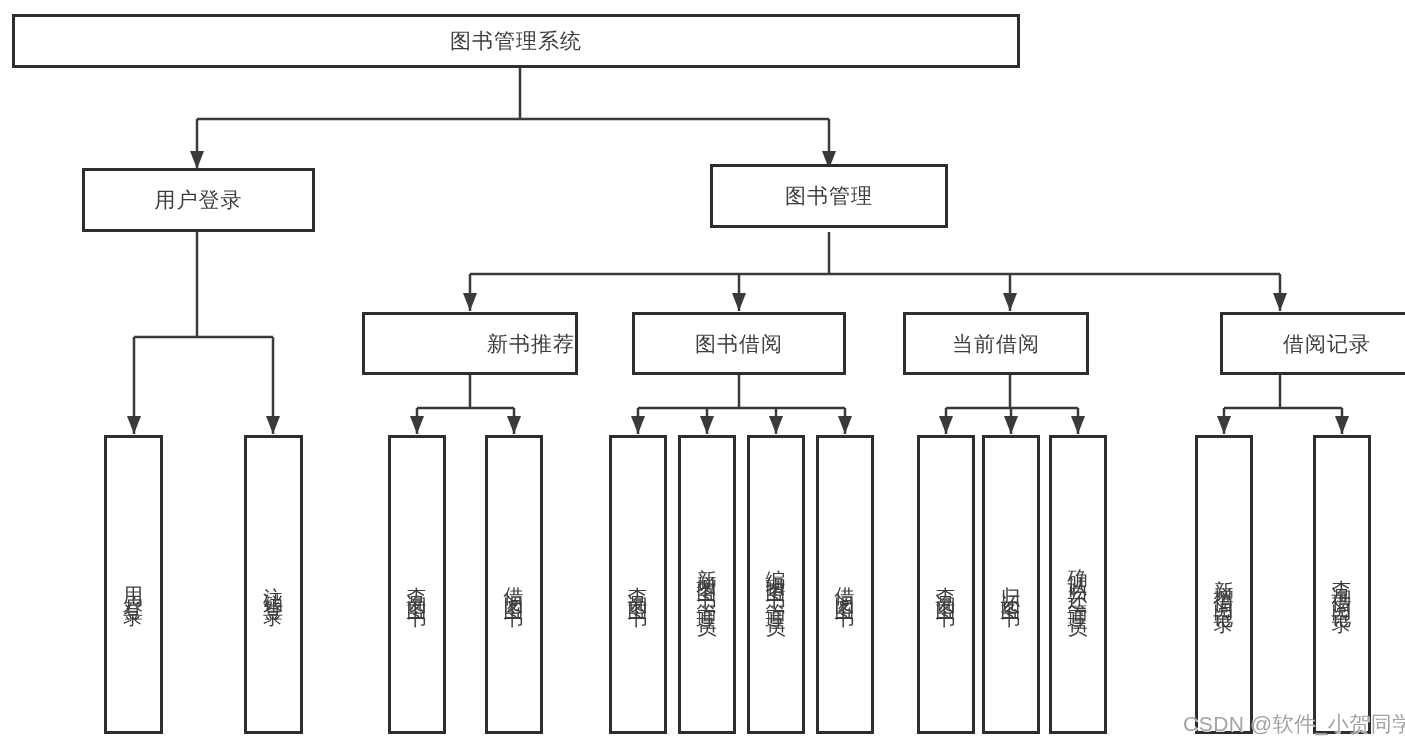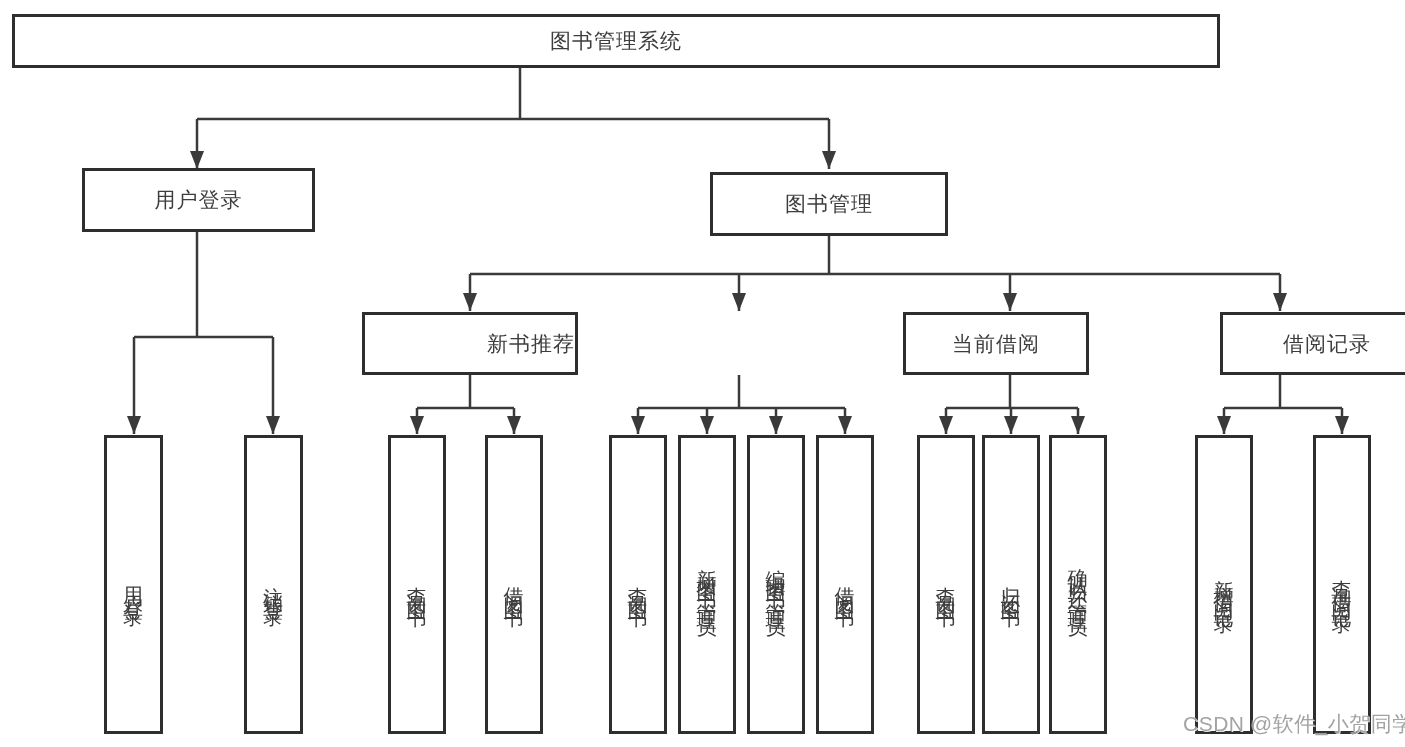--- a/index.html
+++ b/index.html
@@ -104,33 +104,36 @@
       <path d="M1011,408 V434" marker-end="url(#ah)"></path>
       <path d="M1078,408 V434" marker-end="url(#ah)"></path>
 
       <path d="M1280,375 V408"></path>
       <path d="M1224,408 H1342"></path>
       <path d="M1224,408 V434" marker-end="url(#ah)"></path>
       <path d="M1342,408 V434" marker-end="url(#ah)"></path>
     </g>
   </svg>
 
-  <div class="node hnode" style="left:12px; top:14px; width:1208px; height:54px;">
+  <div class="node hnode" style="left:12px; top:14px; width:1008px; height:54px;">
     <span>图书管理系统</span>
   </div>
 
   <div class="node hnode" style="left:82px; top:168px; width:233px; height:64px;">
     <span>用户登录</span>
   </div>
-  <div class="node hnode" style="left:710px; top:172px; width:238px; height:64px;">
+  <div class="node hnode" style="left:710px; top:164px; width:238px; height:64px;">
     <span>图书管理</span>
   </div>
 
   <div class="node hnode" style="left:362px; top:312px; width:216px; height:63px;justify-content:flex-end;">
     <span>新书推荐</span>
+  </div>
+  <div class="node hnode" style="left:632px; top:312px; width:214px; height:63px;">
+    <span>图书借阅</span>
   </div>
   <div class="node hnode" style="left:903px; top:312px; width:186px; height:63px;">
     <span>当前借阅</span>
   </div>
   <div class="node hnode" style="left:1173px; top:312px; width:214px; height:63px;margin-left:47px;">
     <span>借阅记录</span>
   </div>
 
   <div class="node vnode" style="left:104px; top:435px; width:59px; height:299px;">
     <span class="vtext">用户登录</span>

